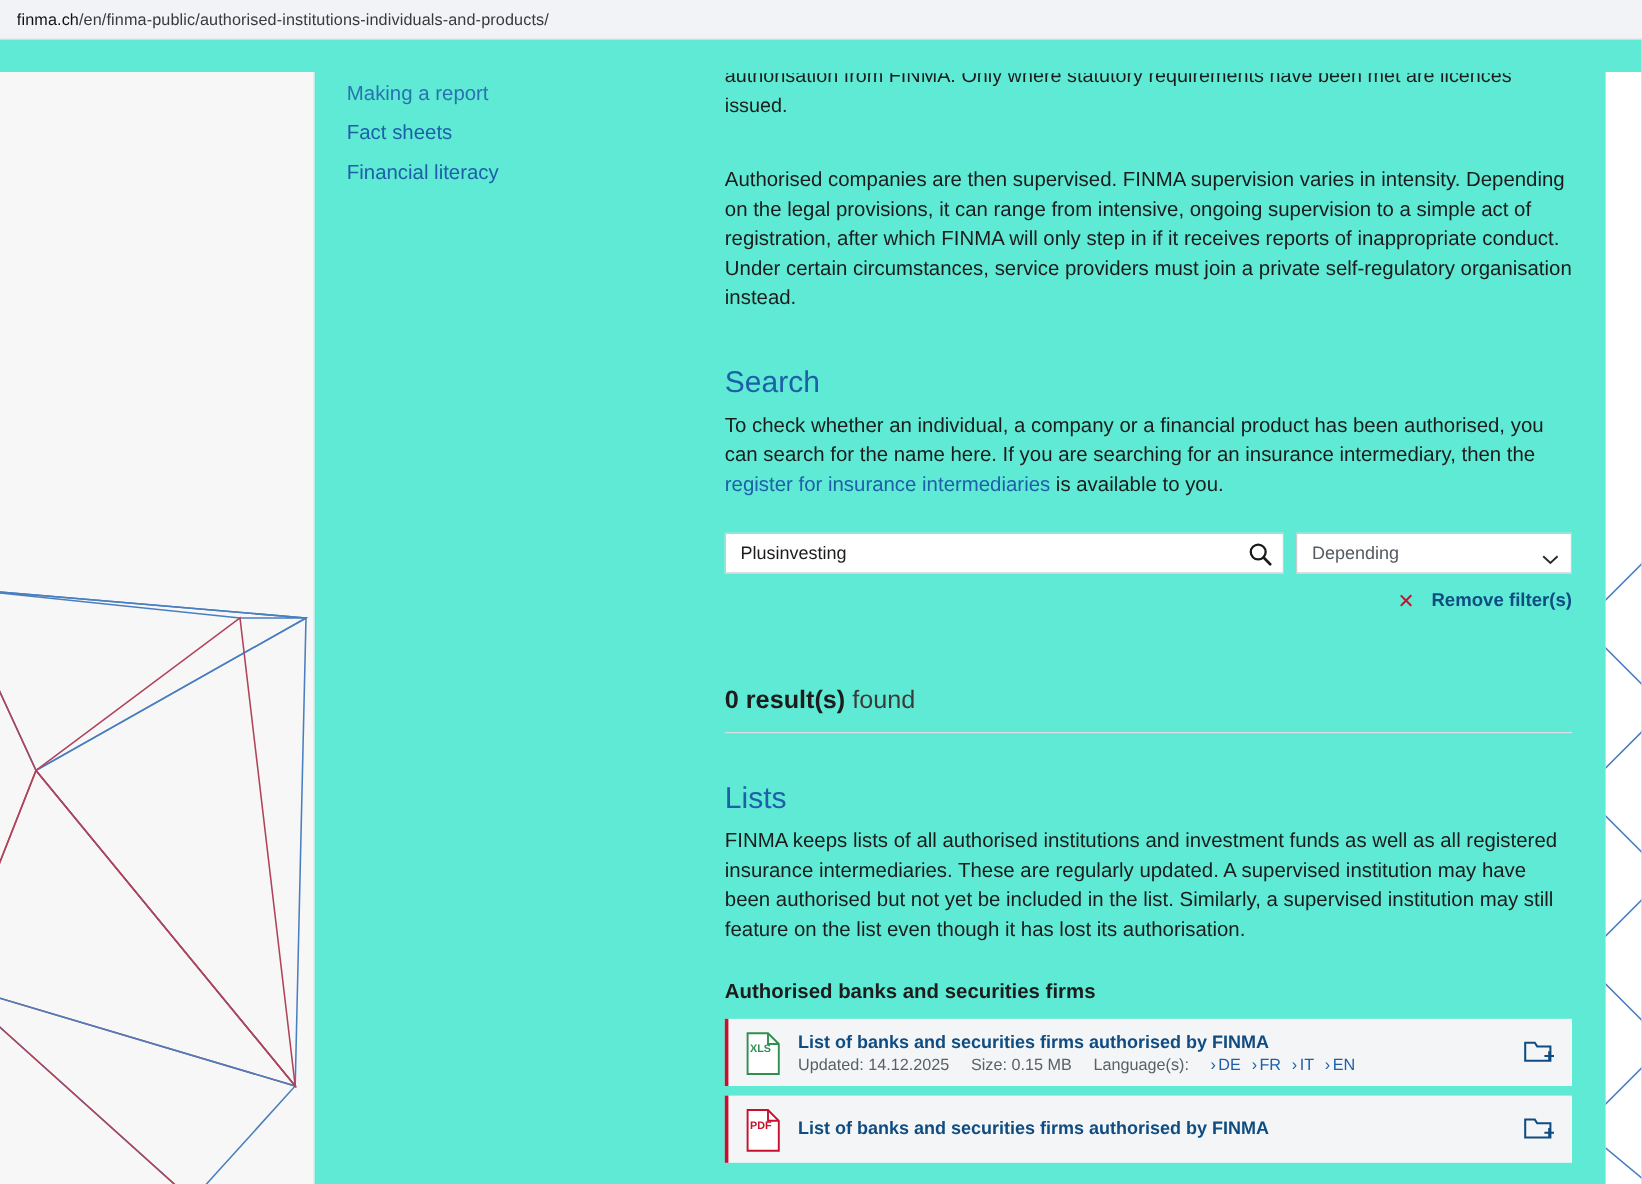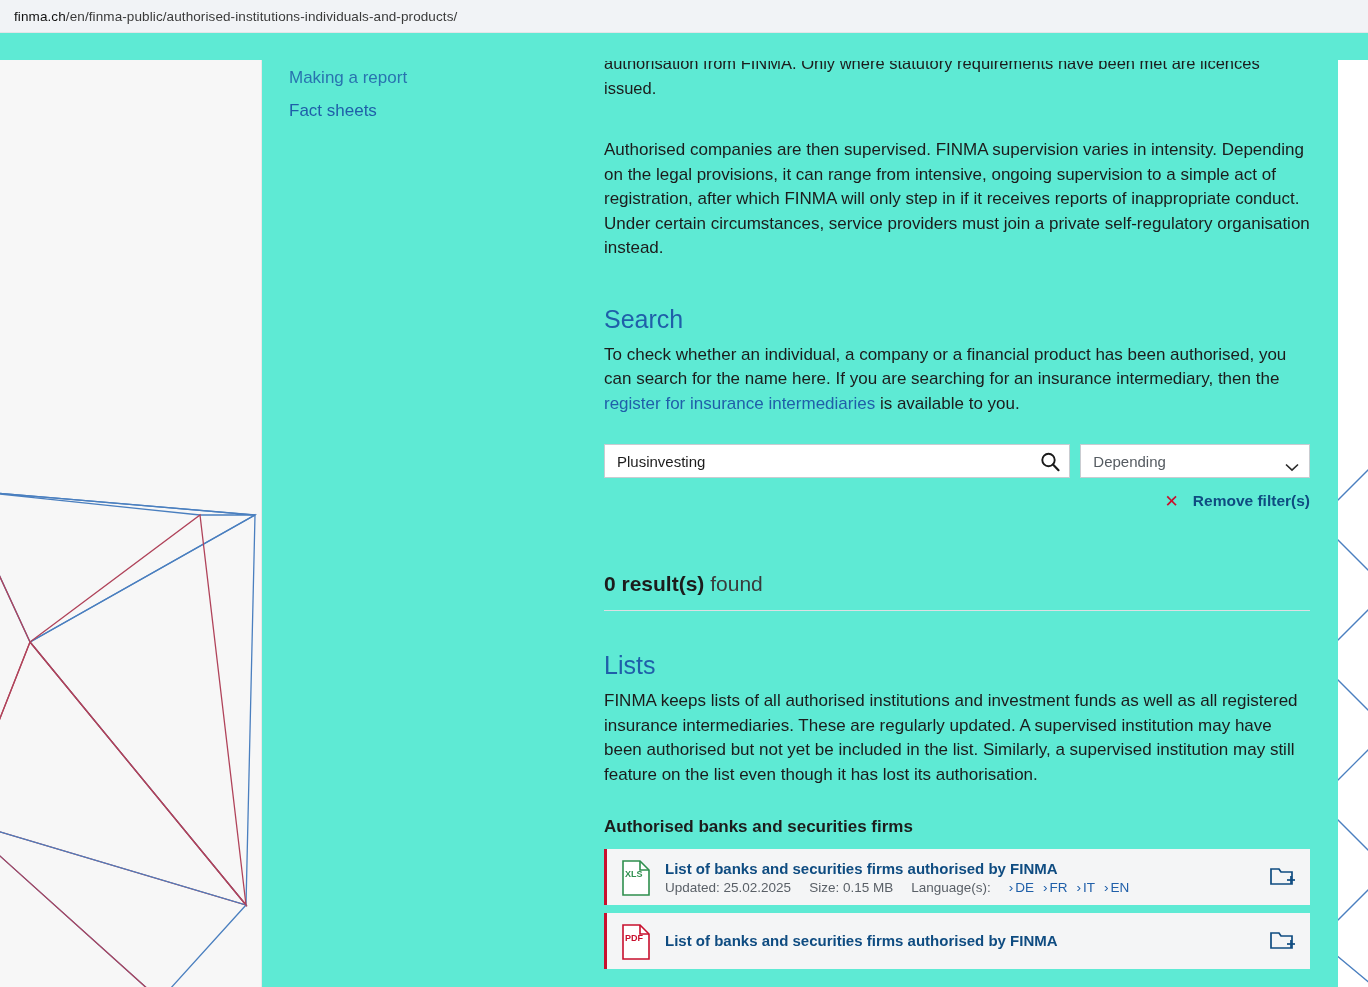--- a/index.html
+++ b/index.html
@@ -270,20 +270,21 @@
         <path d="M40 540 L-20 600 L40 660 Z"></path>
         <path d="M40 680 L-20 740 L40 800 Z"></path>
         <path d="M40 820 L-20 880 L40 930 Z"></path>
       </g>
     </svg>
   </div>
 
   <nav class="leftnav">
     <a href="#" class="clipped">Making a report</a>
     <a href="#">Fact sheets</a>
+    <a href="#">Financial literacy</a>
   </nav>
 
   <div class="clip-wrap">
     <p>authorisation from FINMA. Only where statutory requirements have been met are licences issued.</p>
   </div>
 
   <main class="content" style="top:105px;">
 
     <p>Authorised companies are then supervised. FINMA supervision varies in intensity. Depending on the legal provisions, it can range from intensive, ongoing supervision to a simple act of registration, after which FINMA will only step in if it receives reports of inappropriate conduct. Under certain circumstances, service providers must join a private self-regulatory organisation instead.</p>
 
@@ -335,21 +336,21 @@
           <path d="M2 1 H19 L28 10 V35 H2 Z" fill="#ffffff" stroke="#2f8f4e" stroke-width="1.6"></path>
           <path d="M19 1 V10 H28" fill="none" stroke="#2f8f4e" stroke-width="1.6"></path>
           <text x="4" y="17" font-family="Liberation Sans, sans-serif" font-size="9" font-weight="bold" fill="#2f8f4e">XLS</text>
         </svg>
       </div>
       <div class="meta">
         <div class="title">List of banks and securities firms authorised by FINMA</div>
         <div class="sub">
           <span>
             <span>Updated:</span>
-            <span>25.02.2025</span>
+            <span>14.12.2025</span>
           </span>
           <span>
             <span>Size:</span>
             <span>0.15  MB</span>
           </span>
           <span>
             <span>Language(s):</span>
           </span>
           <span class="langs">
             <a href="#">DE</a>

